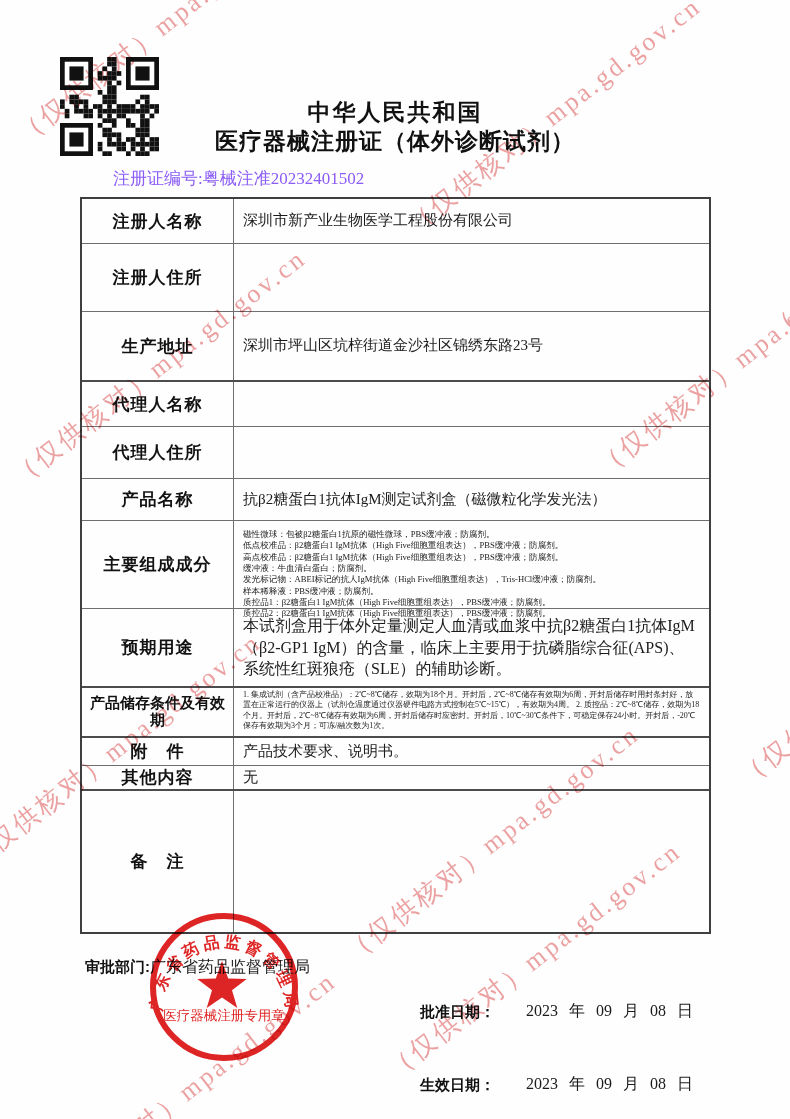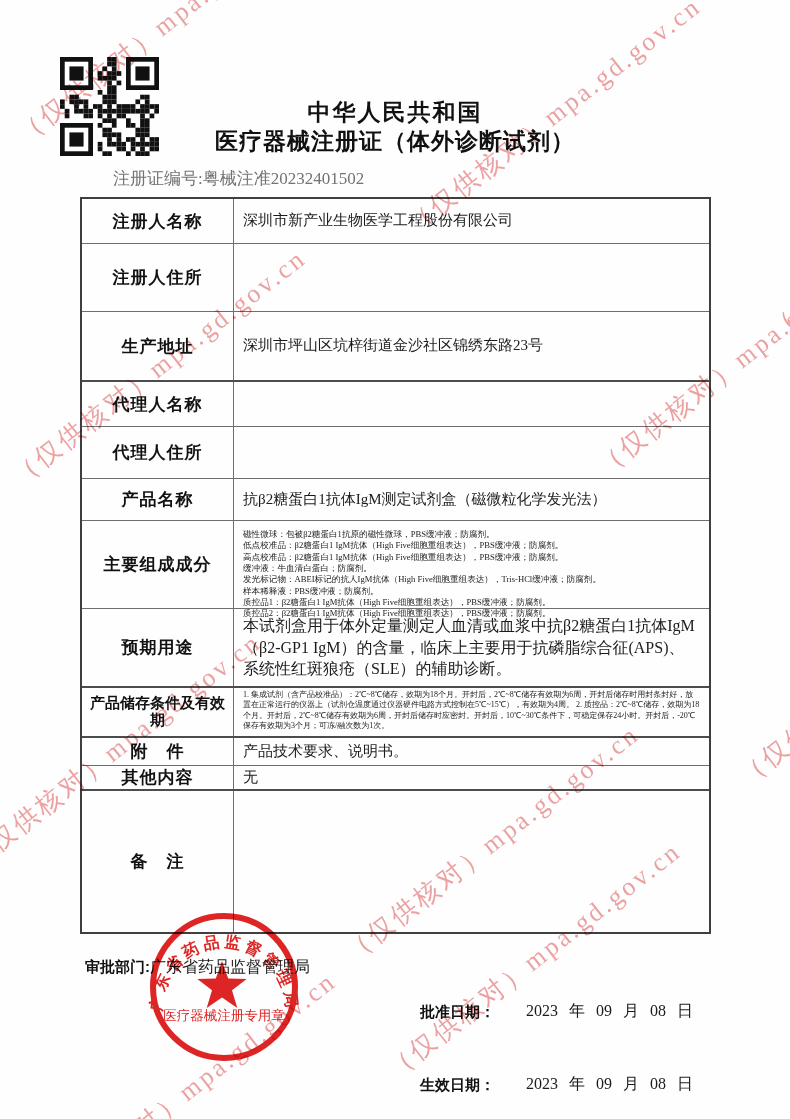--- a/index.html
+++ b/index.html
@@ -6,21 +6,21 @@
   body{width:790px;height:1119px;background:#ffffff;overflow:hidden;
        font-family:"Liberation Sans",sans-serif;}
   .page{position:relative;width:790px;height:1119px;background:#fefefe;overflow:hidden;}
 
   
   .qr{position:absolute;left:60px;top:57px;width:99px;height:99px;}
   .title{position:absolute;left:0;top:98px;width:790px;text-align:center;color:#111;}
   .title .t1{font-size:23px;font-weight:bold;letter-spacing:2px;line-height:1.25;text-align:center;}
   .title .t2{font-size:23px;font-weight:bold;letter-spacing:1px;line-height:1.3;}
   .certno{position:absolute;left:113px;top:167px;font-family:"Liberation Serif",serif;
-          font-size:17px;color:#737373;}
+          font-size:17px;color:#8b5cf6;}
 
   
   .cert-table{position:absolute;left:80px;top:197px;width:631px;height:737px;
               border:2px solid #3f3f3f;box-sizing:border-box;display:flex;flex-direction:column;
               background:transparent;}
   .row{display:flex;border-bottom:1px solid #6e6e6e;box-sizing:border-box;}
   .row.sep{border-bottom:2px solid #4c4c4c;}
   .row:last-child{border-bottom:none;border-radius:7px;}
   .cell-l{width:152px;min-width:152px;border-right:1px solid #6e6e6e;display:flex;
           align-items:center;justify-content:center;text-align:center;

